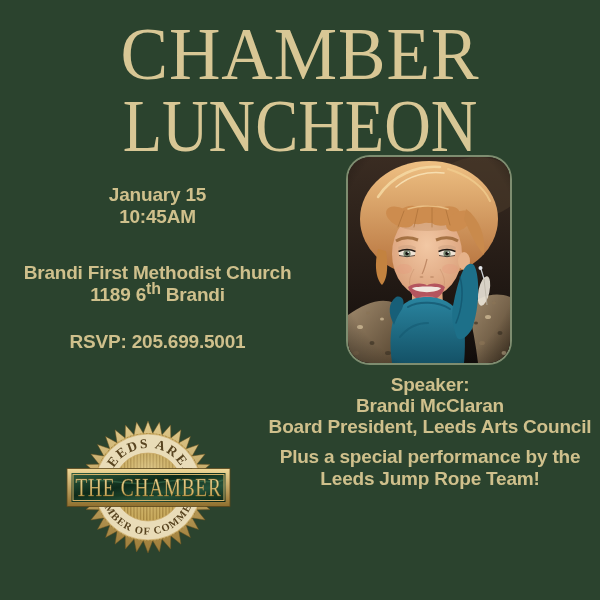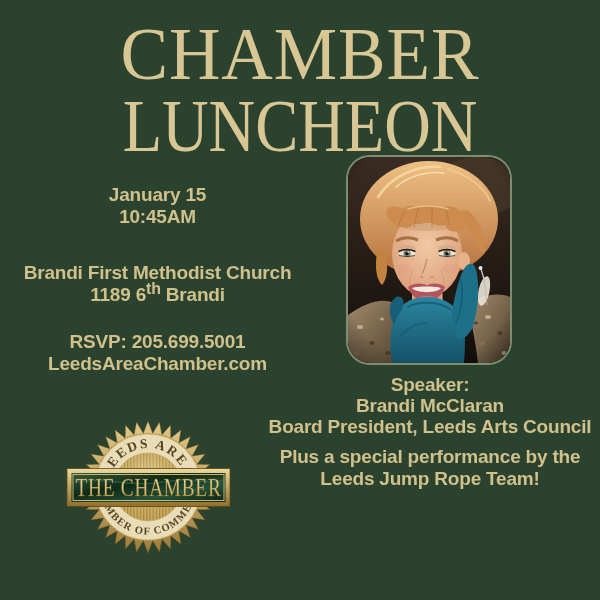--- a/index.html
+++ b/index.html
@@ -53,21 +53,20 @@
     <div>10:45AM</div>
   </div>
 
   <div id="venue-block" class="infoblock">
     <div>Brandi First Methodist Church</div>
     <div><span>1189 6</span><sup>th</sup><span> Brandi</span></div>
   </div>
 
   <div id="rsvp-block" class="infoblock">
     <div>RSVP: 205.699.5001</div>
-    <div>LeedsAreaChamber.com</div>
   </div>
 
   <div id="photo">
     <svg width="162" height="206" viewBox="0 0 162 206">
       <defs>
         <linearGradient id="pbg" x1="0" y1="0" x2="0" y2="1">
           <stop offset="0" stop-color="#3a2c22"></stop>
             <stop offset="1" stop-color="#120d0b"></stop>
         </linearGradient>
         <linearGradient id="hairG" x1="0" y1="0" x2="0" y2="1">

